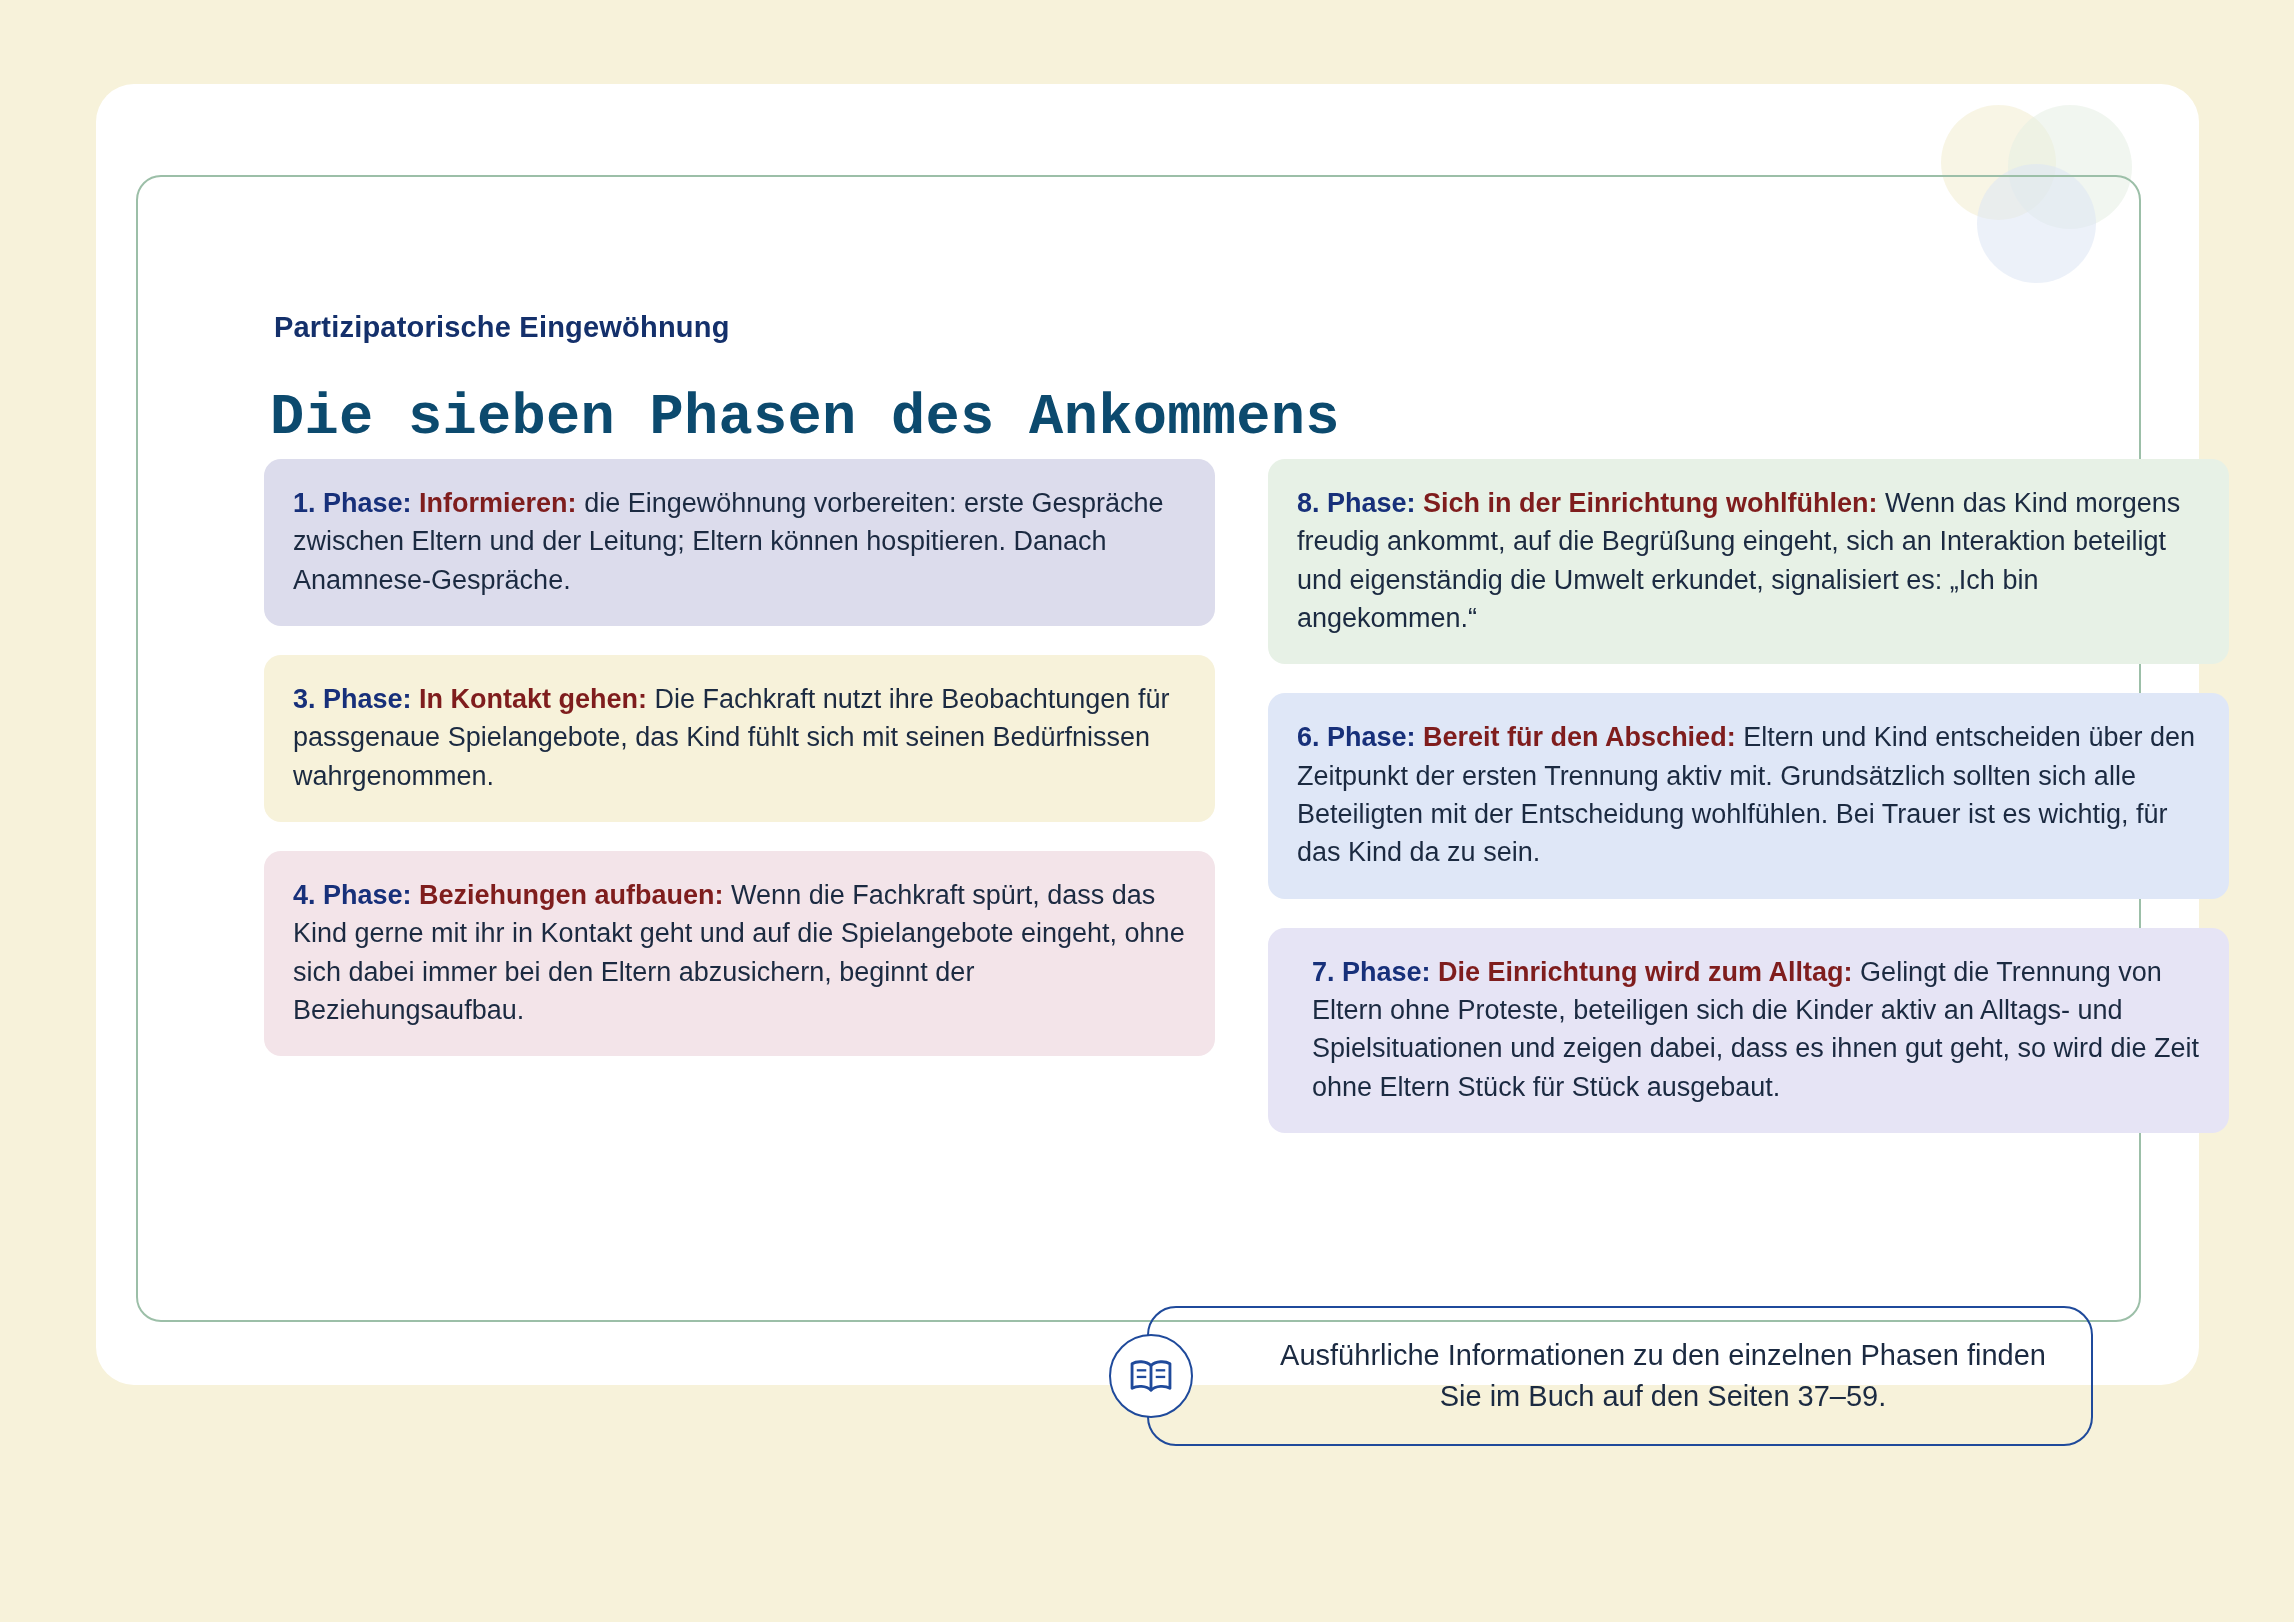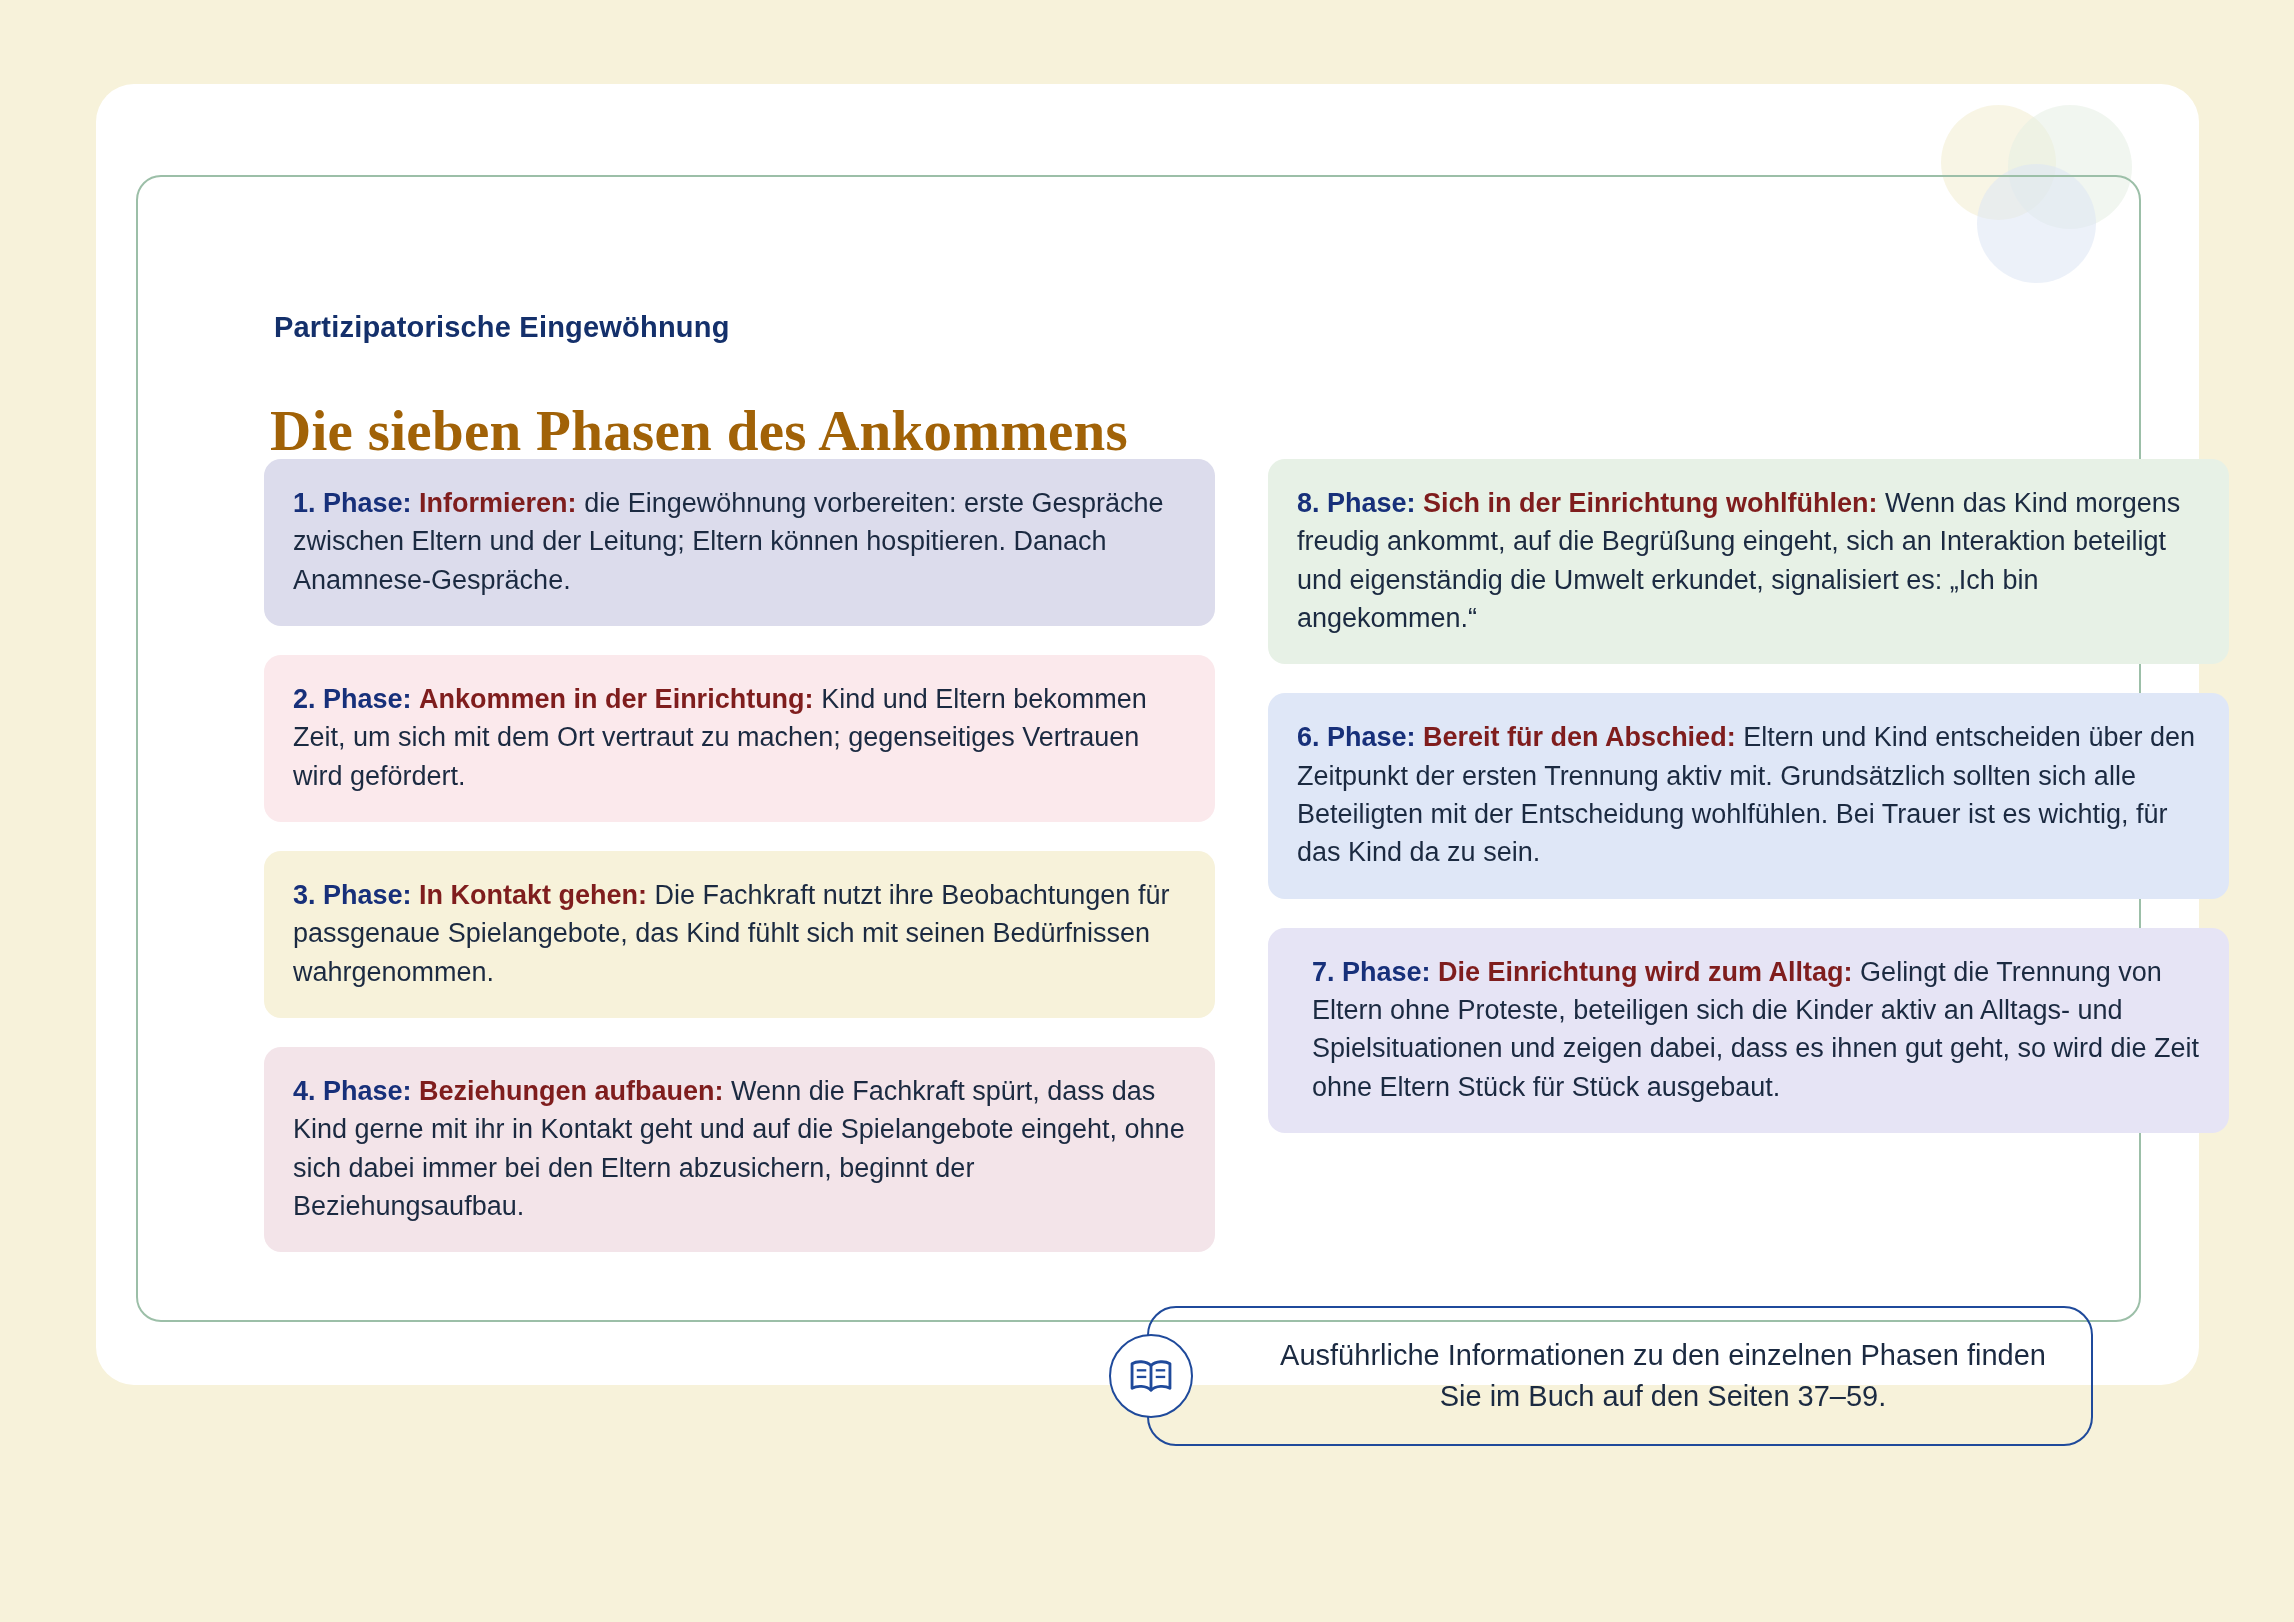--- a/index.html
+++ b/index.html
@@ -59,25 +59,25 @@
     left: 178px;
     top: 227px;
     font-size: 29px;
     color: #14306b;
     font-weight: 600;
     letter-spacing: 0.2px;
   }
   .title {
     position: absolute;
     left: 174px;
-    top: 276px;
-    font-family: Liberation Serif, serif;
+    top: 264px;
+    font-family: Liberation Mono, monospace;
     font-size: 57px;
     font-weight: bold;
-    color: #a16207;
+    color: #0c4a6e;
     letter-spacing: 0.3px;
   }
 
   .cards-left {
     position: absolute;
     left: 168px;
     top: 375px;
     width: 951px;
   }
   .cards-right {
@@ -171,27 +171,20 @@
   <div class="cards-left">
 
     <div class="card c-lilac">
       <p>
         <span class="lead">1. Phase:</span>
         <span class="sub">Informieren:</span>
         <span>die Eingewöhnung vorbereiten: erste Gespräche zwischen Eltern und der Leitung; Eltern können hospitieren. Danach Anamnese-Gespräche.</span>
       </p>
     </div>
 
-    <div class="card c-pink">
-      <p>
-        <span class="lead">2. Phase:</span>
-        <span class="sub">Ankommen in der Einrichtung:</span>
-        <span>Kind und Eltern bekommen Zeit, um sich mit dem Ort vertraut zu machen; gegenseitiges Vertrauen wird gefördert.</span>
-      </p>
-    </div>
 
     <div class="card c-cream">
       <p>
         <span class="lead">3. Phase:</span>
         <span class="sub">In Kontakt gehen:</span>
         <span>Die Fachkraft nutzt ihre Beobachtungen für passgenaue Spielangebote, das Kind fühlt sich mit seinen Bedürfnissen wahrgenommen.</span>
       </p>
     </div>
 
     <div class="card c-rose">

